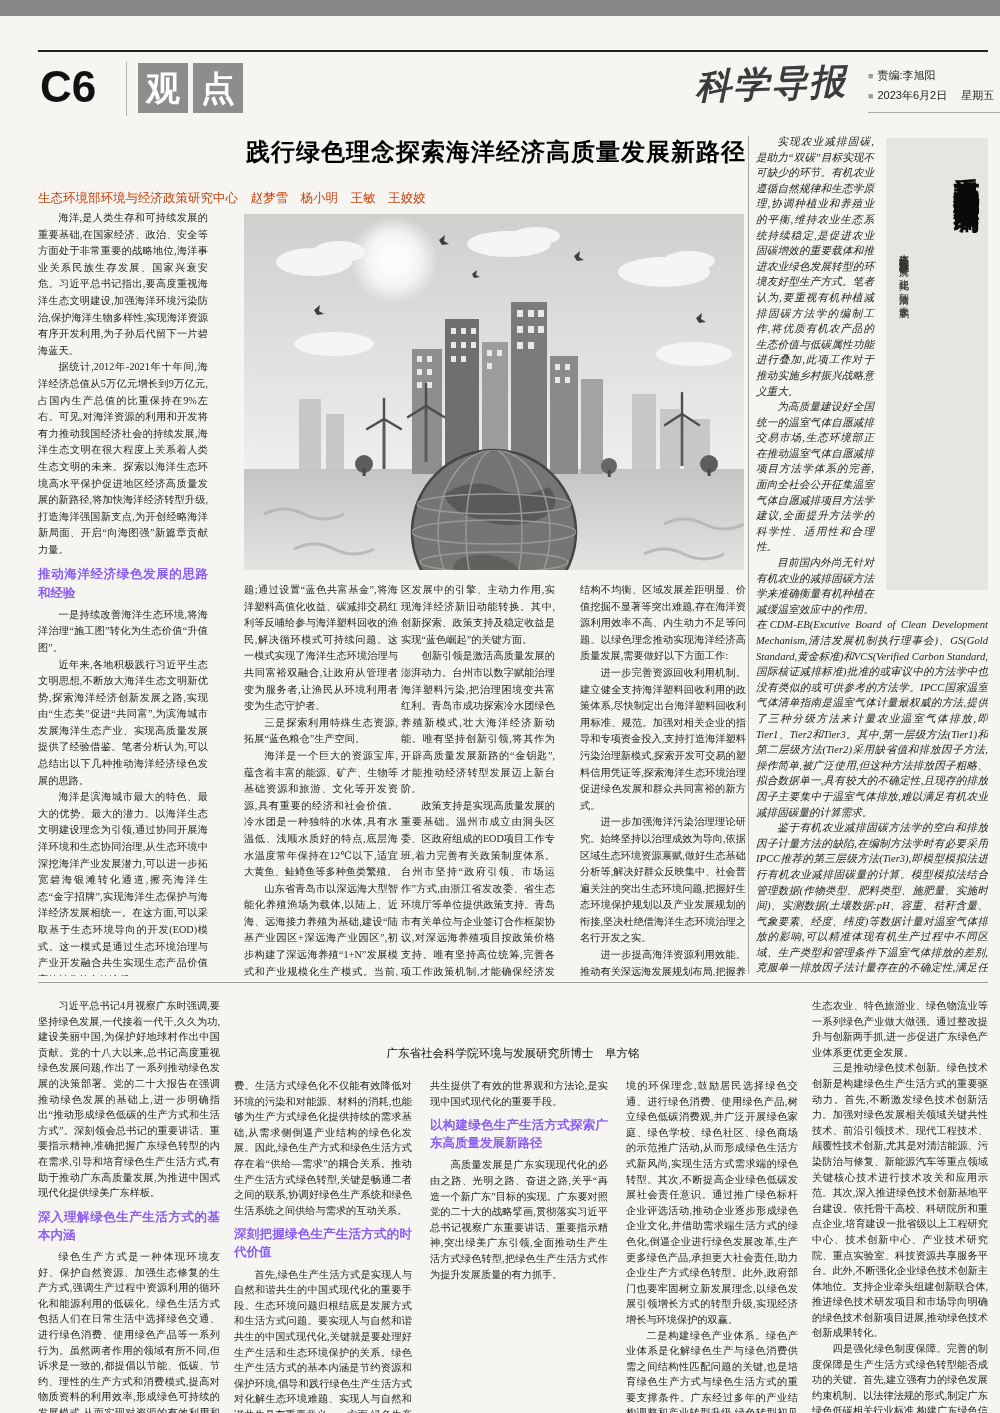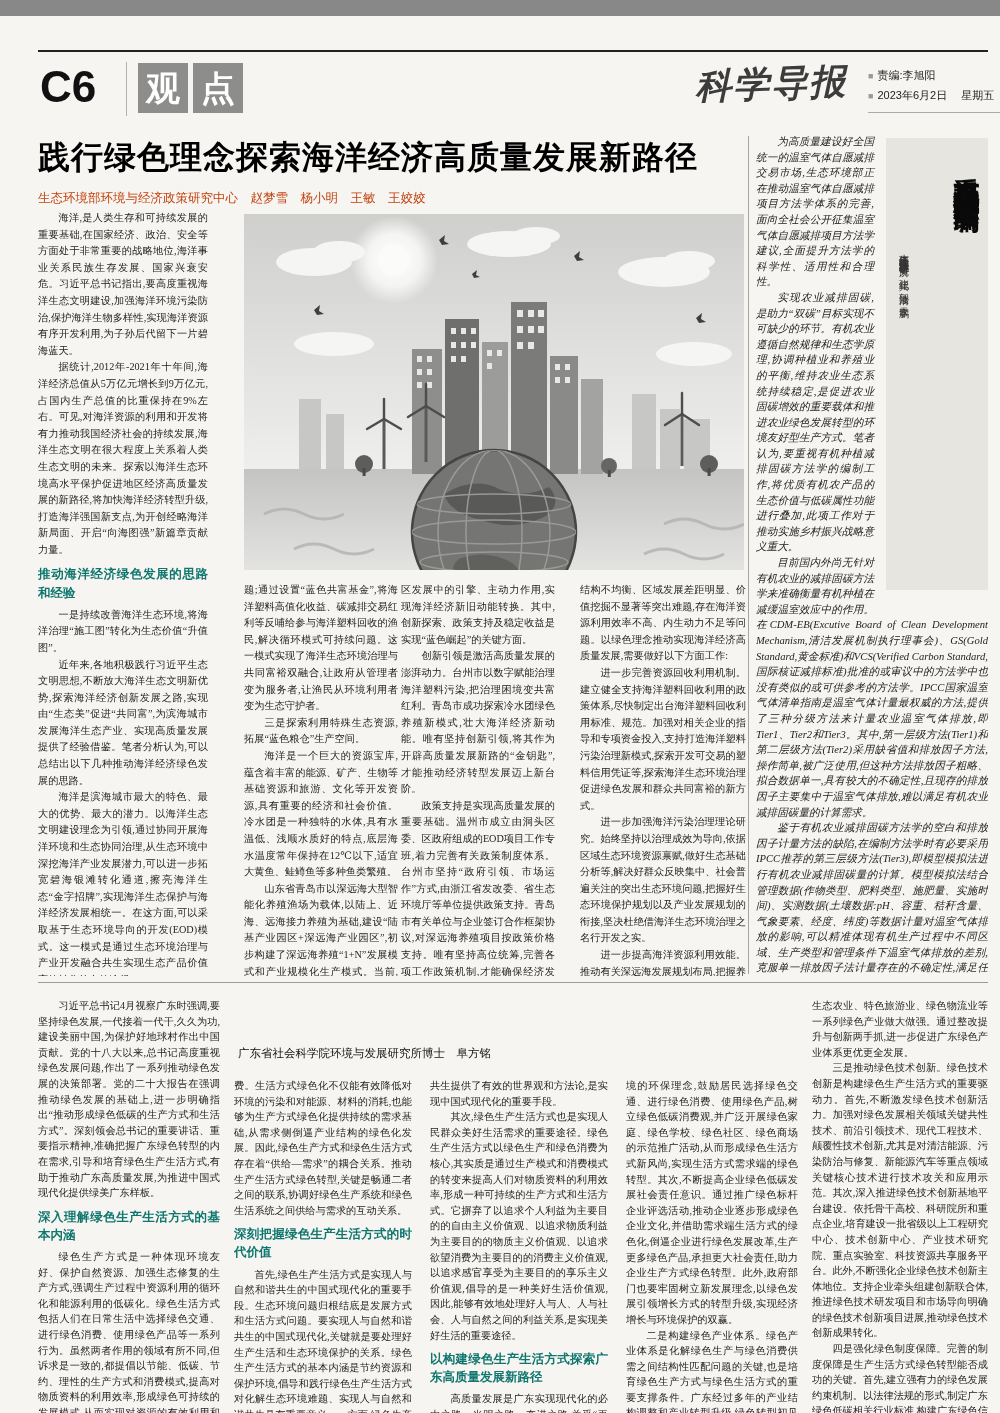--- a/index.html
+++ b/index.html
@@ -18,54 +18,54 @@
   .masthead{position:absolute;left:648px;top:0px;width:170px;text-align:center;
             font-family:"DejaVu Serif",serif;font-style:italic;font-weight:bold;font-size:36px;
             color:#3c3c3c;transform:rotate(-2deg);letter-spacing:2px;}
   .edition{position:absolute;left:830px;top:6px;width:158px;font-size:11px;line-height:1.8;color:#222;
            border-bottom:1px solid #aaa;padding-bottom:6px;font-family:"Liberation Sans",sans-serif;}
   .edition .sq{color:#9a9a9a;font-size:9px;margin-right:4px;}
   .edition .wd{margin-left:14px;}
 
   
   .main{position:absolute;left:38px;top:118px;width:708px;height:846px;}
-  .m-headline{position:absolute;left:0;top:2px;width:708px;text-align:left;
+  .m-headline{position:absolute;left:0;top:2px;width:708px;text-align:right;
               font-family:"Liberation Sans","DejaVu Sans",sans-serif;font-weight:900;
-              font-size:32px;letter-spacing:1px;color:#000;}
+              font-size:24px;letter-spacing:1px;color:#000;}
   .m-byline{position:absolute;left:0;top:56px;width:708px;text-align:left;font-size:12.5px;color:#c2410c;}
   .col{position:absolute;overflow:hidden;text-align:justify;font-size:10.2px;line-height:16.6px;color:#1d1d1d;}
   .m-col1{left:0;top:76px;width:170px;height:766px;}
   .m-col2{left:206px;top:448px;width:154px;height:394px;}
   .m-col3{left:363px;top:448px;width:154px;height:394px;}
   .m-col4{left:542px;top:448px;width:166px;height:394px;}
   .illus{position:absolute;left:206px;top:80px;width:500px;height:356px;background:#e9e9e7;}
 
   .p-b{margin:0;text-indent:2em;}
   .p-c{margin:0;text-indent:0;}
   .p-h{margin:7px 0 5px;text-indent:0;font-family:"Liberation Sans",sans-serif;
-       font-weight:bold;font-size:12.5px;line-height:1.45;color:#0f766e;}
+       font-weight:bold;font-size:12.5px;line-height:1.45;color:#8b5cf6;}
 
   
   .side-div{position:absolute;left:748px;top:120px;width:1px;height:838px;background:#a8a5a0;}
   .side{position:absolute;left:756px;top:118px;width:232px;height:842px;overflow:hidden;
         font-family:"Liberation Serif","DejaVu Serif",serif;font-style:italic;
         font-size:10.6px;line-height:15.6px;text-align:justify;color:#222;}
   .s-titlebox{float:right;width:102px;height:452px;background:#e7e5e0;position:relative;margin:4px 0 12px 12px;}
   .s-title{position:absolute;top:18px;right:14px;writing-mode:vertical-rl;font-style:normal;
            font-family:"Liberation Sans","DejaVu Sans",sans-serif;font-weight:900;font-size:26px;
            letter-spacing:2px;color:#0a0a0a;}
   .s-vbyline{position:absolute;top:108px;left:10px;writing-mode:vertical-rl;font-style:normal;
              font-size:10px;letter-spacing:1px;color:#333;font-family:"Liberation Sans",sans-serif;}
 
   
   .bottom{position:absolute;left:38px;top:976px;width:950px;height:430px;}
   .b-headline{position:absolute;left:200px;top:4px;width:550px;text-align:center;
               font-family:"Liberation Serif","DejaVu Serif",serif;font-weight:900;
               font-size:30px;letter-spacing:1px;color:#000;}
-  .b-byline{position:absolute;left:200px;top:54px;width:550px;
+  .b-byline{position:absolute;left:200px;top:54px;width:550px;text-align:center;
             font-size:11.5px;color:#111;font-family:"Liberation Sans",sans-serif;}
   .b-col{font-size:10.2px;line-height:15.6px;}
   .b-col1{left:0;top:6px;width:182px;height:420px;}
   .b-col2{left:196px;top:86px;width:178px;height:340px;}
   .b-col3{left:392px;top:86px;width:178px;height:340px;}
   .b-col4{left:588px;top:86px;width:172px;height:340px;}
   .b-col5{left:774px;top:6px;width:176px;height:420px;}
 </style>
 </head>
 <body>
@@ -266,22 +266,22 @@
 
   <div class="side-div"></div>
   <div class="side">
     <div class="s-titlebox">
       <div class="s-title">重视有机种植减排固碳方法学的编制</div>
       <div class="s-vbyline">
         <span>生态环境部南京环境科学研究所</span>　<span>张纪兵　郭汝清　李云鹏</span>
       </div>
     </div>
     <div>
+        <p class="p-b">实现农业减排固碳,是助力“双碳”目标实现不可缺少的环节。有机农业遵循自然规律和生态学原理,协调种植业和养殖业的平衡,维持农业生态系统持续稳定,是促进农业固碳增效的重要载体和推进农业绿色发展转型的环境友好型生产方式。笔者认为,要重视有机种植减排固碳方法学的编制工作,将优质有机农产品的生态价值与低碳属性功能进行叠加,此项工作对于推动实施乡村振兴战略意义重大。</p>
         <p class="p-b">为高质量建设好全国统一的温室气体自愿减排交易市场,生态环境部正在推动温室气体自愿减排项目方法学体系的完善,面向全社会公开征集温室气体自愿减排项目方法学建议,全面提升方法学的科学性、适用性和合理性。</p>
-        <p class="p-b">实现农业减排固碳,是助力“双碳”目标实现不可缺少的环节。有机农业遵循自然规律和生态学原理,协调种植业和养殖业的平衡,维持农业生态系统持续稳定,是促进农业固碳增效的重要载体和推进农业绿色发展转型的环境友好型生产方式。笔者认为,要重视有机种植减排固碳方法学的编制工作,将优质有机农产品的生态价值与低碳属性功能进行叠加,此项工作对于推动实施乡村振兴战略意义重大。</p>
         <p class="p-b">目前国内外尚无针对有机农业的减排固碳方法学来准确衡量有机种植在减缓温室效应中的作用。在CDM-EB(Excutive Board of Clean Development Mechanism,清洁发展机制执行理事会)、GS(Gold Standard,黄金标准)和VCS(Verified Carbon Standard,国际核证减排标准)批准的或审议中的方法学中也没有类似的或可供参考的方法学。IPCC国家温室气体清单指南是温室气体计量最权威的方法,提供了三种分级方法来计量农业温室气体排放,即Tier1、Tier2和Tier3。其中,第一层级方法(Tier1)和第二层级方法(Tier2)采用缺省值和排放因子方法,操作简单,被广泛使用,但这种方法排放因子粗略、拟合数据单一,具有较大的不确定性,且现存的排放因子主要集中于温室气体排放,难以满足有机农业减排固碳量的计算需求。</p>
         <p class="p-b">鉴于有机农业减排固碳方法学的空白和排放因子计量方法的缺陷,在编制方法学时有必要采用IPCC推荐的第三层级方法(Tier3),即模型模拟法进行有机农业减排固碳量的计算。模型模拟法结合管理数据(作物类型、肥料类型、施肥量、实施时间)、实测数据(土壤数据:pH、容重、秸秆含量、气象要素、经度、纬度)等数据计量对温室气体排放的影响,可以精准体现有机生产过程中不同区域、生产类型和管理条件下温室气体排放的差别,克服单一排放因子法计量存在的不确定性,满足任意点位或区域尺度的有机农业减排固碳量计算需求。</p>
       </div>
   </div>
 
   <div class="rule-light" style="left:38px;top:966px;width:950px;height:1px;"></div>
 
   <div class="bottom">
     <div class="b-byline">广东省社会科学院环境与发展研究所博士　阜方铭</div>
     <div class="col b-col b-col1">
@@ -289,21 +289,20 @@
         <p class="p-h">深入理解绿色生产生活方式的基本内涵</p>
         <p class="p-b">绿色生产方式是一种体现环境友好、保护自然资源、加强生态修复的生产方式,强调生产过程中资源利用的循环化和能源利用的低碳化。绿色生活方式包括人们在日常生活中选择绿色交通、进行绿色消费、使用绿色产品等一系列行为。虽然两者作用的领域有所不同,但诉求是一致的,都提倡以节能、低碳、节约、理性的生产方式和消费模式,提高对物质资料的利用效率,形成绿色可持续的发展模式,从而实现对资源的有效利用和对环境的有效保护。</p>
       </div>
     <div class="col b-col b-col2">
         <p class="p-c">费。生活方式绿色化不仅能有效降低对环境的污染和对能源、材料的消耗,也能够为生产方式绿色化提供持续的需求基础,从需求侧倒逼产业结构的绿色化发展。因此,绿色生产方式和绿色生活方式存在着“供给—需求”的耦合关系。推动生产生活方式绿色转型,关键是畅通二者之间的联系,协调好绿色生产系统和绿色生活系统之间供给与需求的互动关系。</p>
         <p class="p-h">深刻把握绿色生产生活方式的时代价值</p>
         <p class="p-b">首先,绿色生产生活方式是实现人与自然和谐共生的中国式现代化的重要手段。生态环境问题归根结底是发展方式和生活方式问题。要实现人与自然和谐共生的中国式现代化,关键就是要处理好生产生活和生态环境保护的关系。绿色生产生活方式的基本内涵是节约资源和保护环境,倡导和践行绿色生产生活方式对化解生态环境难题、实现人与自然和谐共生具有重要意义。一方面,绿色生产生活方式强调的是一种人与自然和谐共生的理念,有利于引导人们从人与自然是生命共同体的角度出发去尊重自然、顺应自然、保护自然,为人与自然和谐共生提供了思想指引;另一方面,绿色生产生活方式提倡节能、低碳、节约、理性的生产方式和消费模式,强调生产生活方式的低碳化,为人与自然和谐共生提供了行为准则。因此,它以理念和行为层面,为促进人与自然和谐</p>
       </div>
     <div class="col b-col b-col3">
         <p class="p-c">共生提供了有效的世界观和方法论,是实现中国式现代化的重要手段。</p>
-        <p class="p-b">其次,绿色生产生活方式也是实现人民群众美好生活需求的重要途径。绿色生产生活方式以绿色生产和绿色消费为核心,其实质是通过生产模式和消费模式的转变来提高人们对物质资料的利用效率,形成一种可持续的生产方式和生活方式。它摒弃了以追求个人利益为主要目的的自由主义价值观、以追求物质利益为主要目的的物质主义价值观、以追求欲望消费为主要目的的消费主义价值观,以追求感官享受为主要目的的享乐主义价值观,倡导的是一种美好生活价值观,因此,能够有效地处理好人与人、人与社会、人与自然之间的利益关系,是实现美好生活的重要途径。</p>
         <p class="p-h">以构建绿色生产生活方式探索广东高质量发展新路径</p>
         <p class="p-b">高质量发展是广东实现现代化的必由之路、光明之路、奋进之路,关乎“再造一个新广东”目标的实现。广东要对照党的二十大的战略擘画,贯彻落实习近平总书记视察广东重要讲话、重要指示精神,突出绿美广东引领,全面推动生产生活方式绿色转型,把绿色生产生活方式作为提升发展质量的有力抓手。</p>
       </div>
     <div class="col b-col b-col4">
         <p class="p-c">境的环保理念,鼓励居民选择绿色交通、进行绿色消费、使用绿色产品,树立绿色低碳消费观,并广泛开展绿色家庭、绿色学校、绿色社区、绿色商场的示范推广活动,从而形成绿色生活方式新风尚,实现生活方式需求端的绿色转型。其次,不断提高企业绿色低碳发展社会责任意识。通过推广绿色标杆企业评选活动,推动企业逐步形成绿色企业文化,并借助需求端生活方式的绿色化,倒逼企业进行绿色发展改革,生产更多绿色产品,承担更大社会责任,助力企业生产方式绿色转型。此外,政府部门也要牢固树立新发展理念,以绿色发展引领增长方式的转型升级,实现经济增长与环境保护的双赢。</p>
         <p class="p-b">二是构建绿色产业体系。绿色产业体系是化解绿色生产与绿色消费供需之间结构性匹配问题的关键,也是培育绿色生产方式与绿色生活方式的重要支撑条件。广东经过多年的产业结构调整和产业转型升级,绿色转型初见成效,但传统国际分工格局下所形成的生产方式,使产业发展仍然存在很大的路径依赖,因此要持续深入推进供给侧结构性改革,构建绿色产业体系。一方面,突出绿美广东引领,持续推进产业转型升级,推动落后和低端低效产能退出,包括坚决淘汰落后产能,严格化重点高耗能行业“限制类”产能退出、改造提升存量产能等,释放沉淀的社会资源,为构建绿色产业体系提供空间;另一方面,以产业创新为目标,推动高新产业、</p>
       </div>
     <div class="col b-col b-col5">
         <p class="p-c">生态农业、特色旅游业、绿色物流业等一系列绿色产业做大做强。通过整改提升与创新两手抓,进一步促进广东绿色产业体系更优更全发展。</p>
         <p class="p-b">三是推动绿色技术创新。绿色技术创新是构建绿色生产生活方式的重要驱动力。首先,不断激发绿色技术创新活力。加强对绿色发展相关领域关键共性技术、前沿引领技术、现代工程技术、颠覆性技术创新,尤其是对清洁能源、污染防治与修复、新能源汽车等重点领域关键核心技术进行技术攻关和应用示范。其次,深入推进绿色技术创新基地平台建设。依托骨干高校、科研院所和重点企业,培育建设一批省级以上工程研究中心、技术创新中心、产业技术研究院、重点实验室、科技资源共享服务平台。此外,不断强化企业绿色技术创新主体地位。支持企业牵头组建创新联合体,推进绿色技术研发项目和市场导向明确的绿色技术创新项目进展,推动绿色技术创新成果转化。</p>

